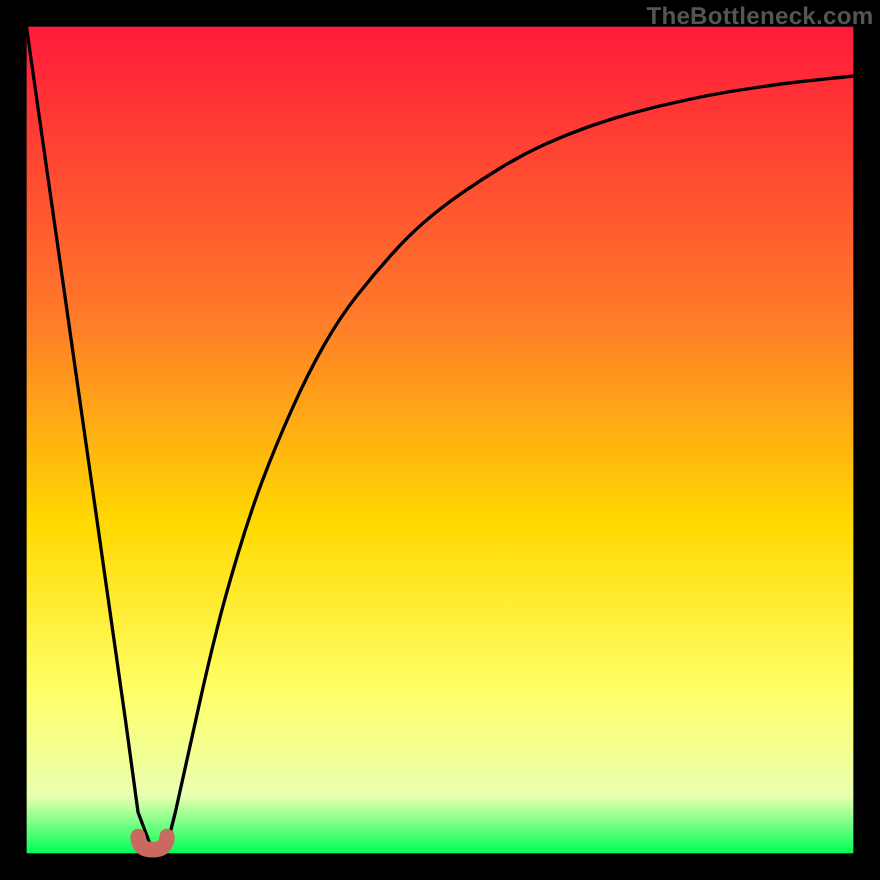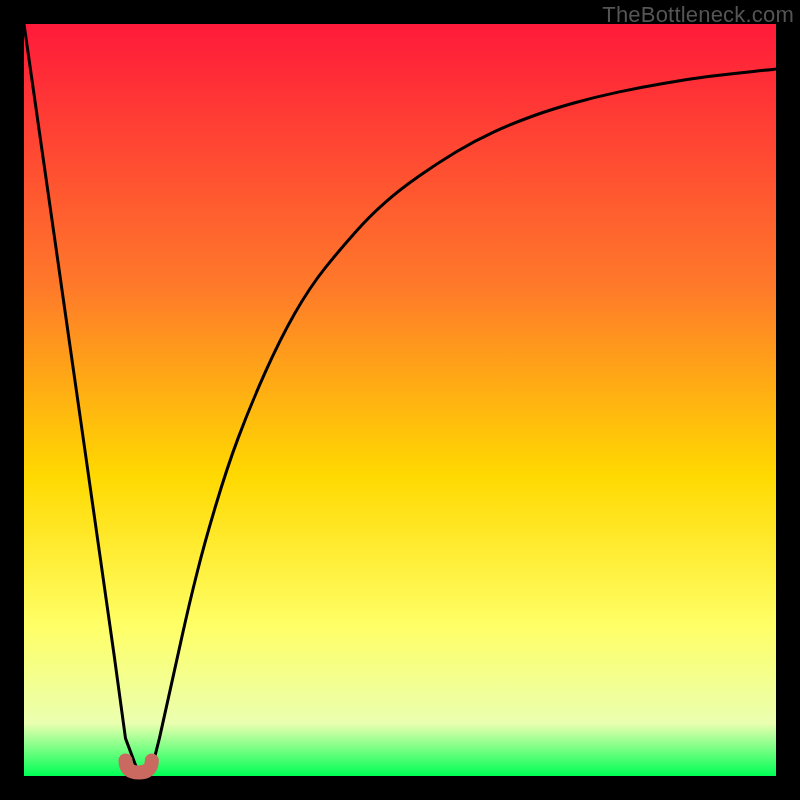--- a/index.html
+++ b/index.html
@@ -32,21 +32,21 @@
     width: 752px;
     height: 752px;
     overflow: visible;
   }
   .watermark {
     position: absolute;
     top: 2px;
     right: 6px;
     color: #555;
     font-size: 22px;
-    font-weight: 400;
+    font-weight: 700;
     letter-spacing: 0.2px;
     user-select: none;
   }
 </style>
 </head>
 <body>
 
 <div class="plot-wrap">
   <svg class="plot-bg" viewBox="0 0 752 752" preserveAspectRatio="none">
     <defs>

